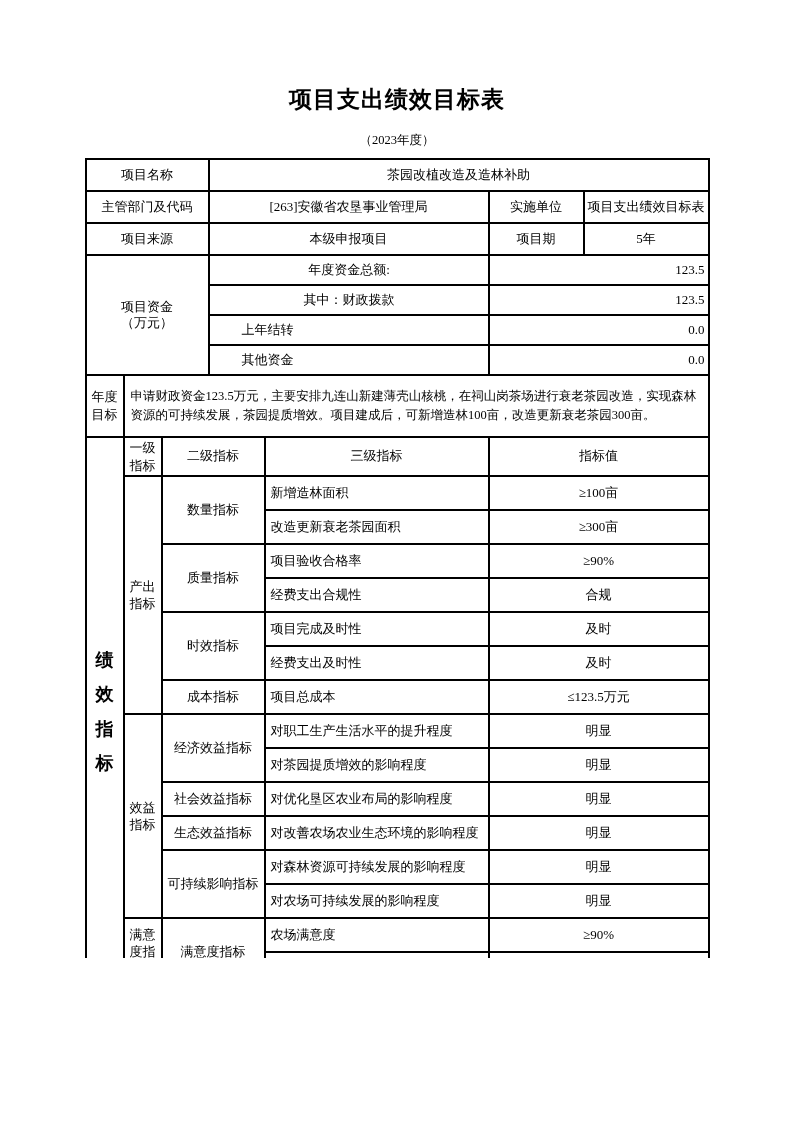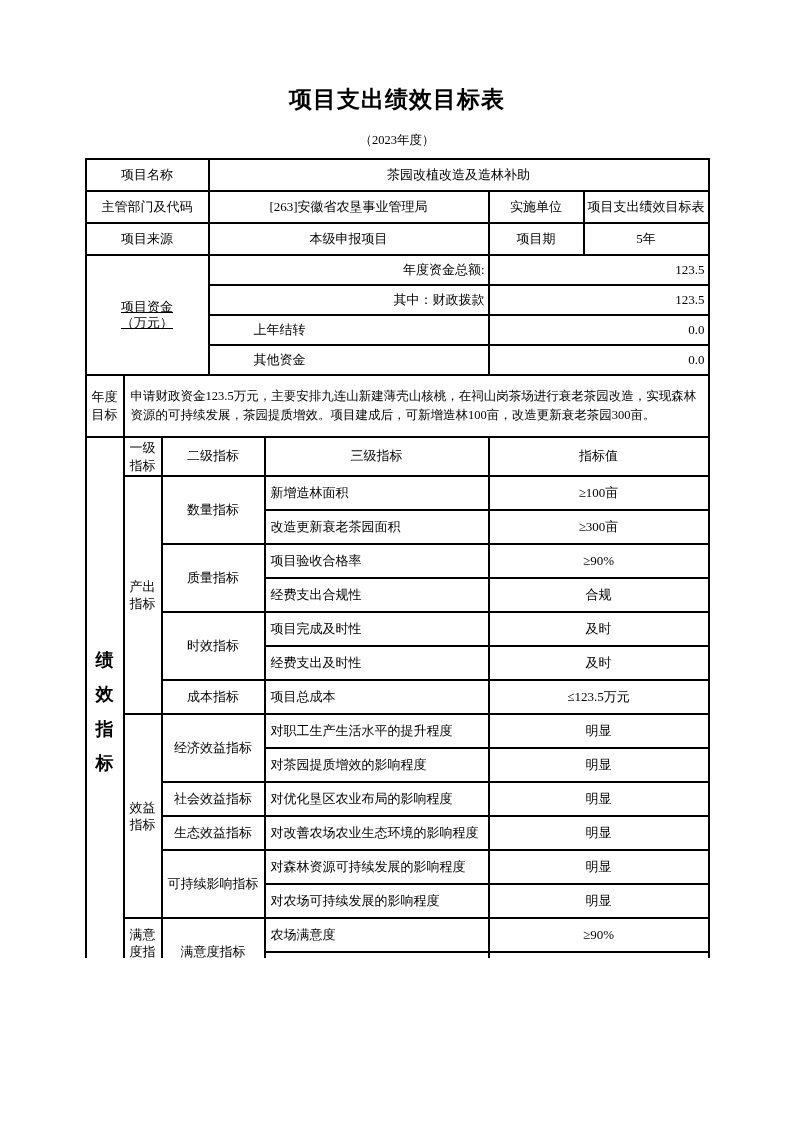--- a/index.html
+++ b/index.html
@@ -38,32 +38,32 @@
     vertical-align: middle;
     padding: 1px 3px;
     overflow: hidden;
     line-height: 1.25;
   }
   tr.r32 { height: 32px; }
   tr.r30 { height: 30px; }
   tr.r60 { height: 62px; }
   tr.r34 { height: 34px; }
 
-  td.left   { text-align: right; padding-left: 4px; }
+  td.left   { text-align: center; padding-left: 4px; }
   td.right  { text-align: right; }
-  td.indent { text-align: left; padding-left: 44px; }
+  td.indent { text-align: left; padding-left: 32px; }
   td.goal {
     text-align: left;
     font-size: 12.5px;
     line-height: 1.55;
     padding: 3px 6px;
     font-family: Liberation Serif, serif;
   }
   td.l3cell { text-align: left; padding-left: 5px; border-radius: 7px; }
-  .preline  { white-space: pre-line; text-decoration: underline; }
+  .preline  { white-space: pre-line; }
   .breakall { word-break: break-all; line-height: 1.35; border-radius: 16px; }
   .vtext {
     display: inline-block;
     width: 1em;
     word-break: break-all;
     line-height: 1.9;
     font-size: 18px;
     font-weight: bold;
   }
 </style>

